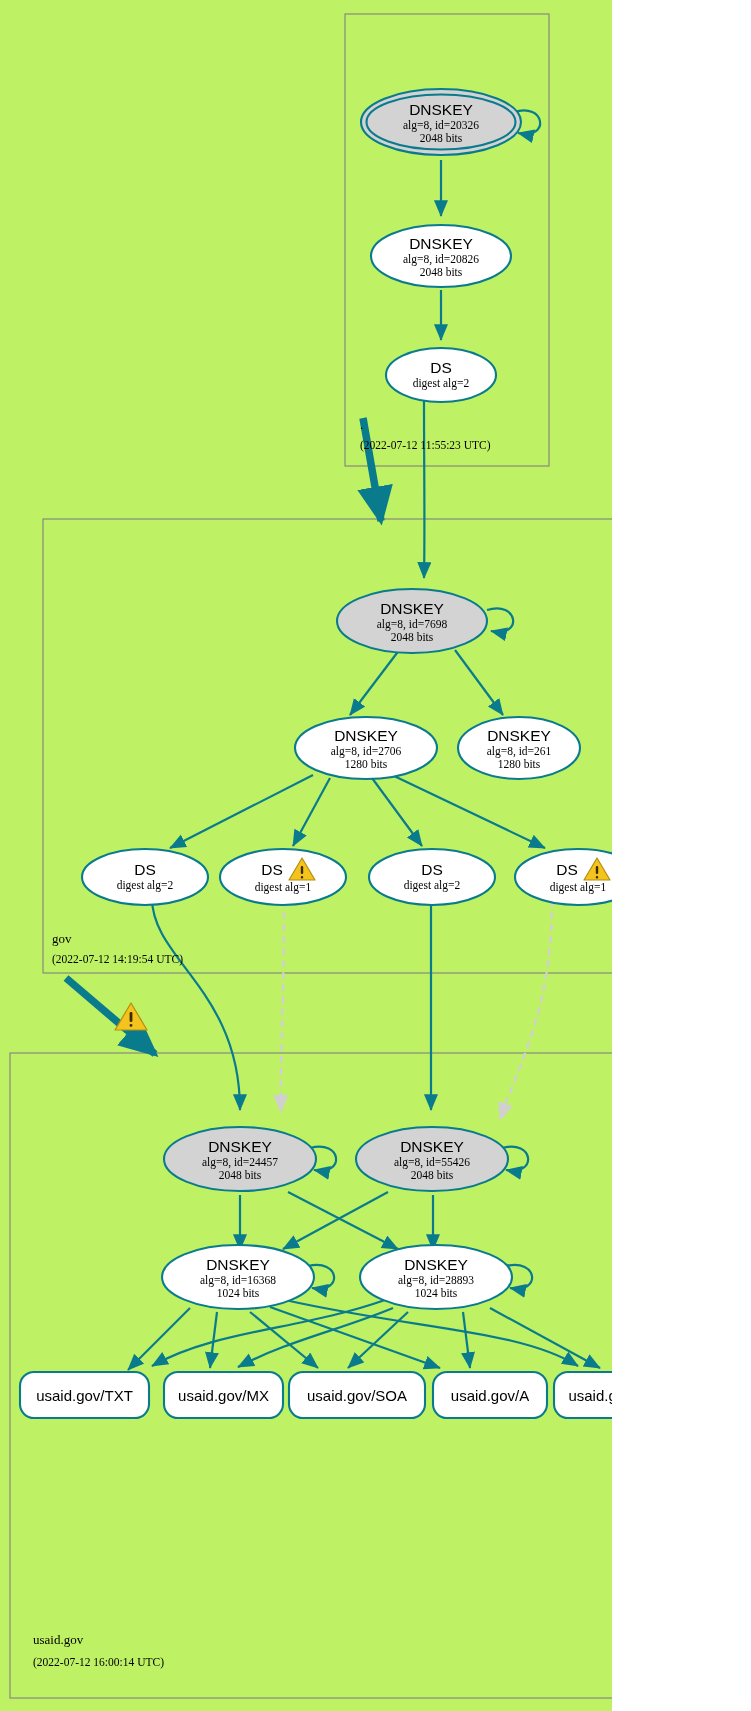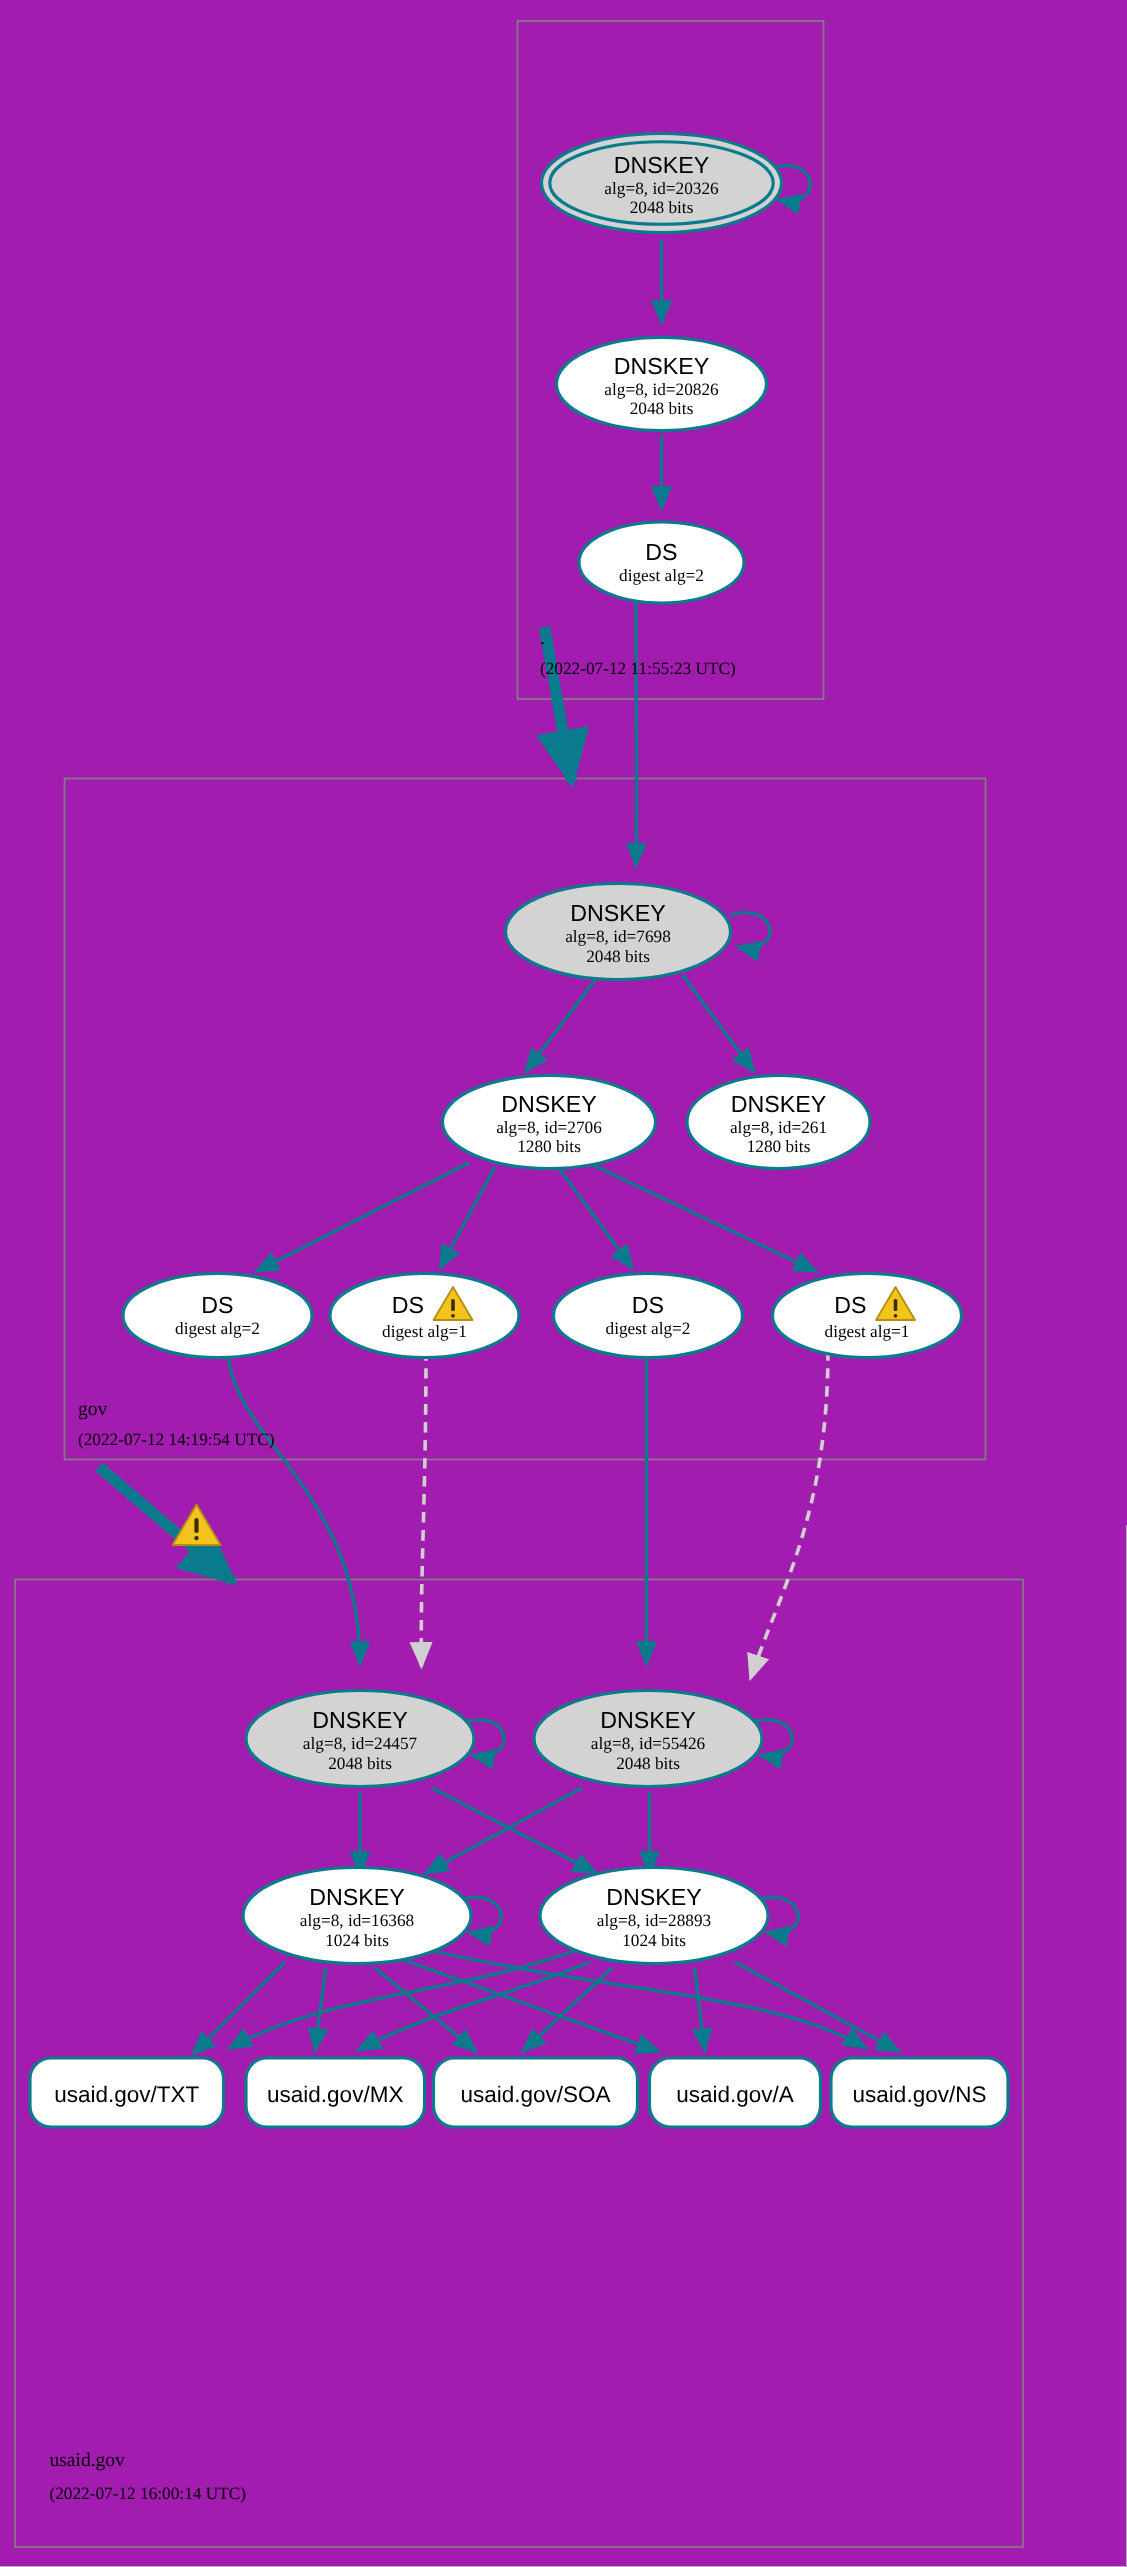--- a/index.html
+++ b/index.html
@@ -5,24 +5,24 @@
   html, body {
     margin: 0;
     padding: 0;
     background: #ffffff;
   }
   body {
     font-family: "Liberation Sans", sans-serif;
   }
   #stage {
     position: relative;
-    width: 751px;
+    width: 612px;
     height: 1711px;
     overflow: hidden;
-    background: #a21caf;
+    background: #bef264;
   }
   svg#chain {
     position: absolute;
     left: 0;
     top: 0;
     width: 751px;
     height: 1711px;
     display: block;
   }
   .zone-box {

